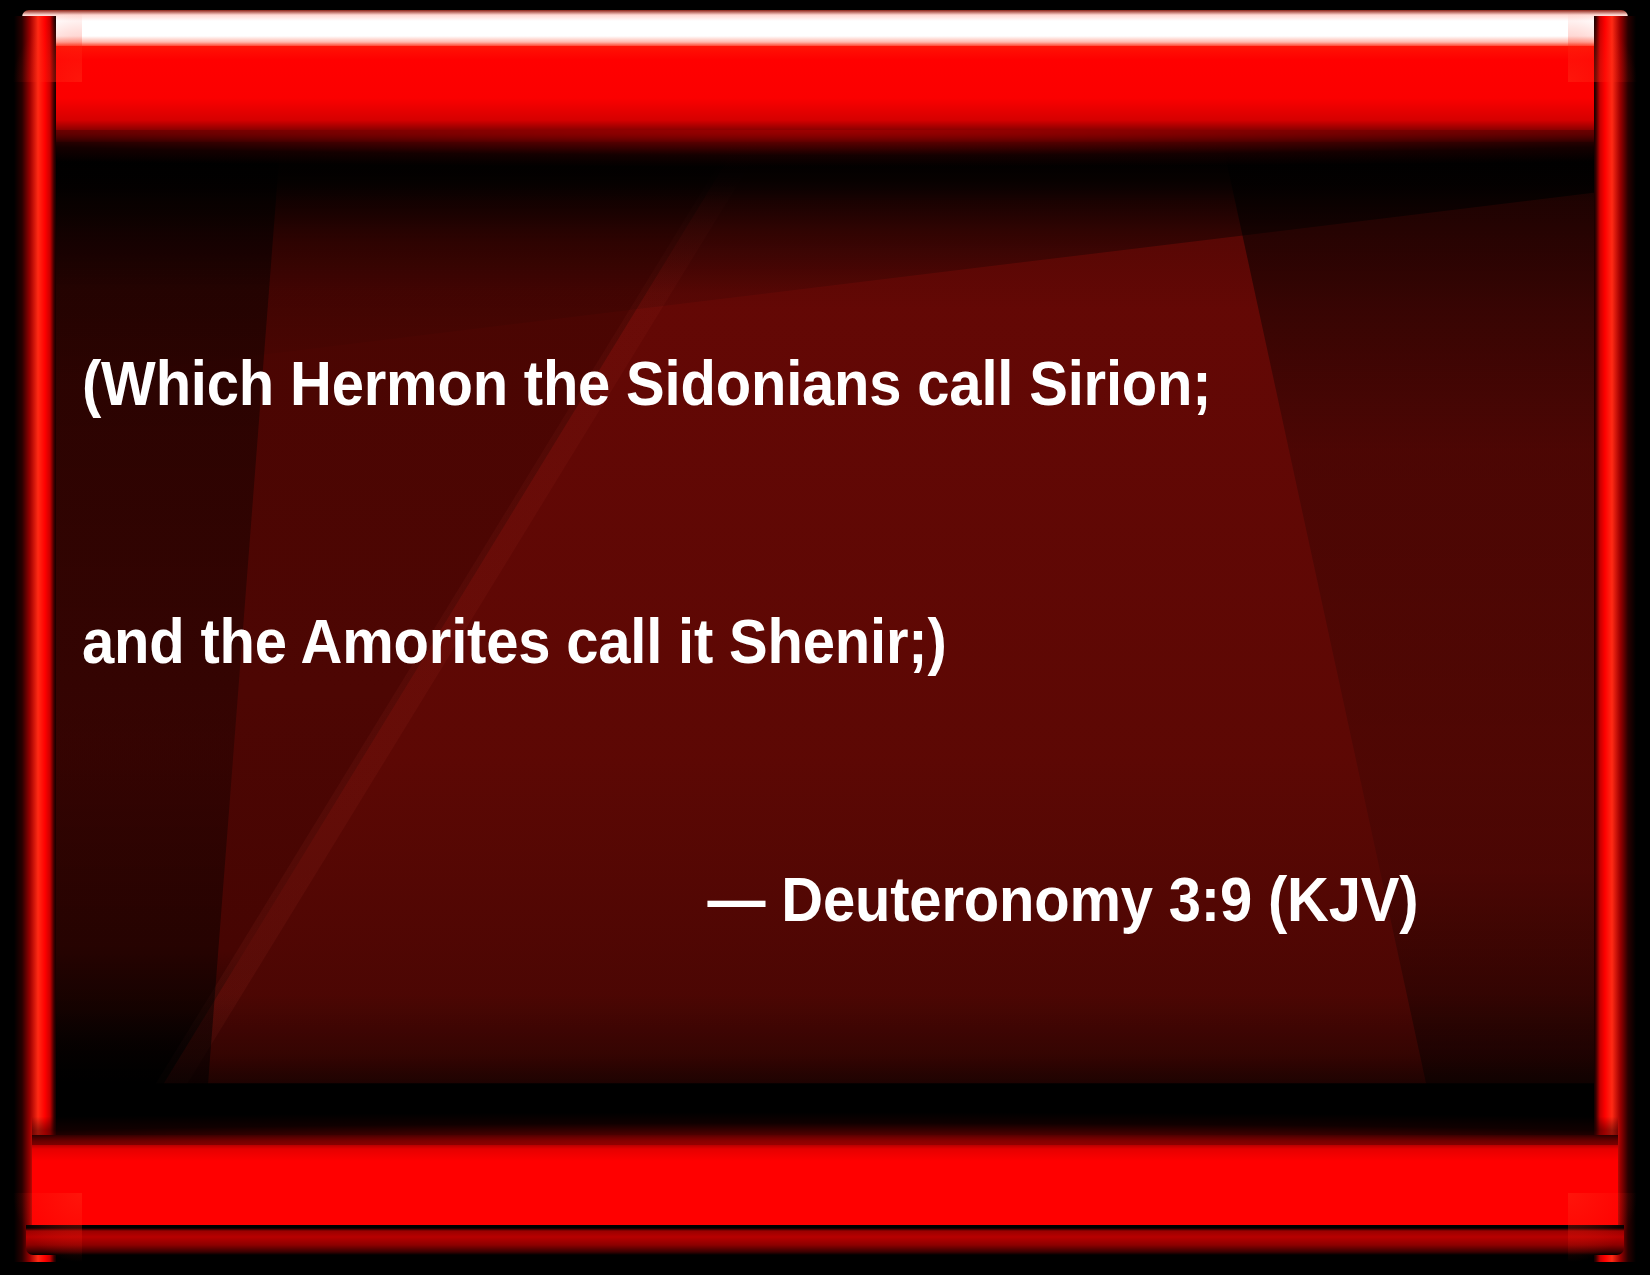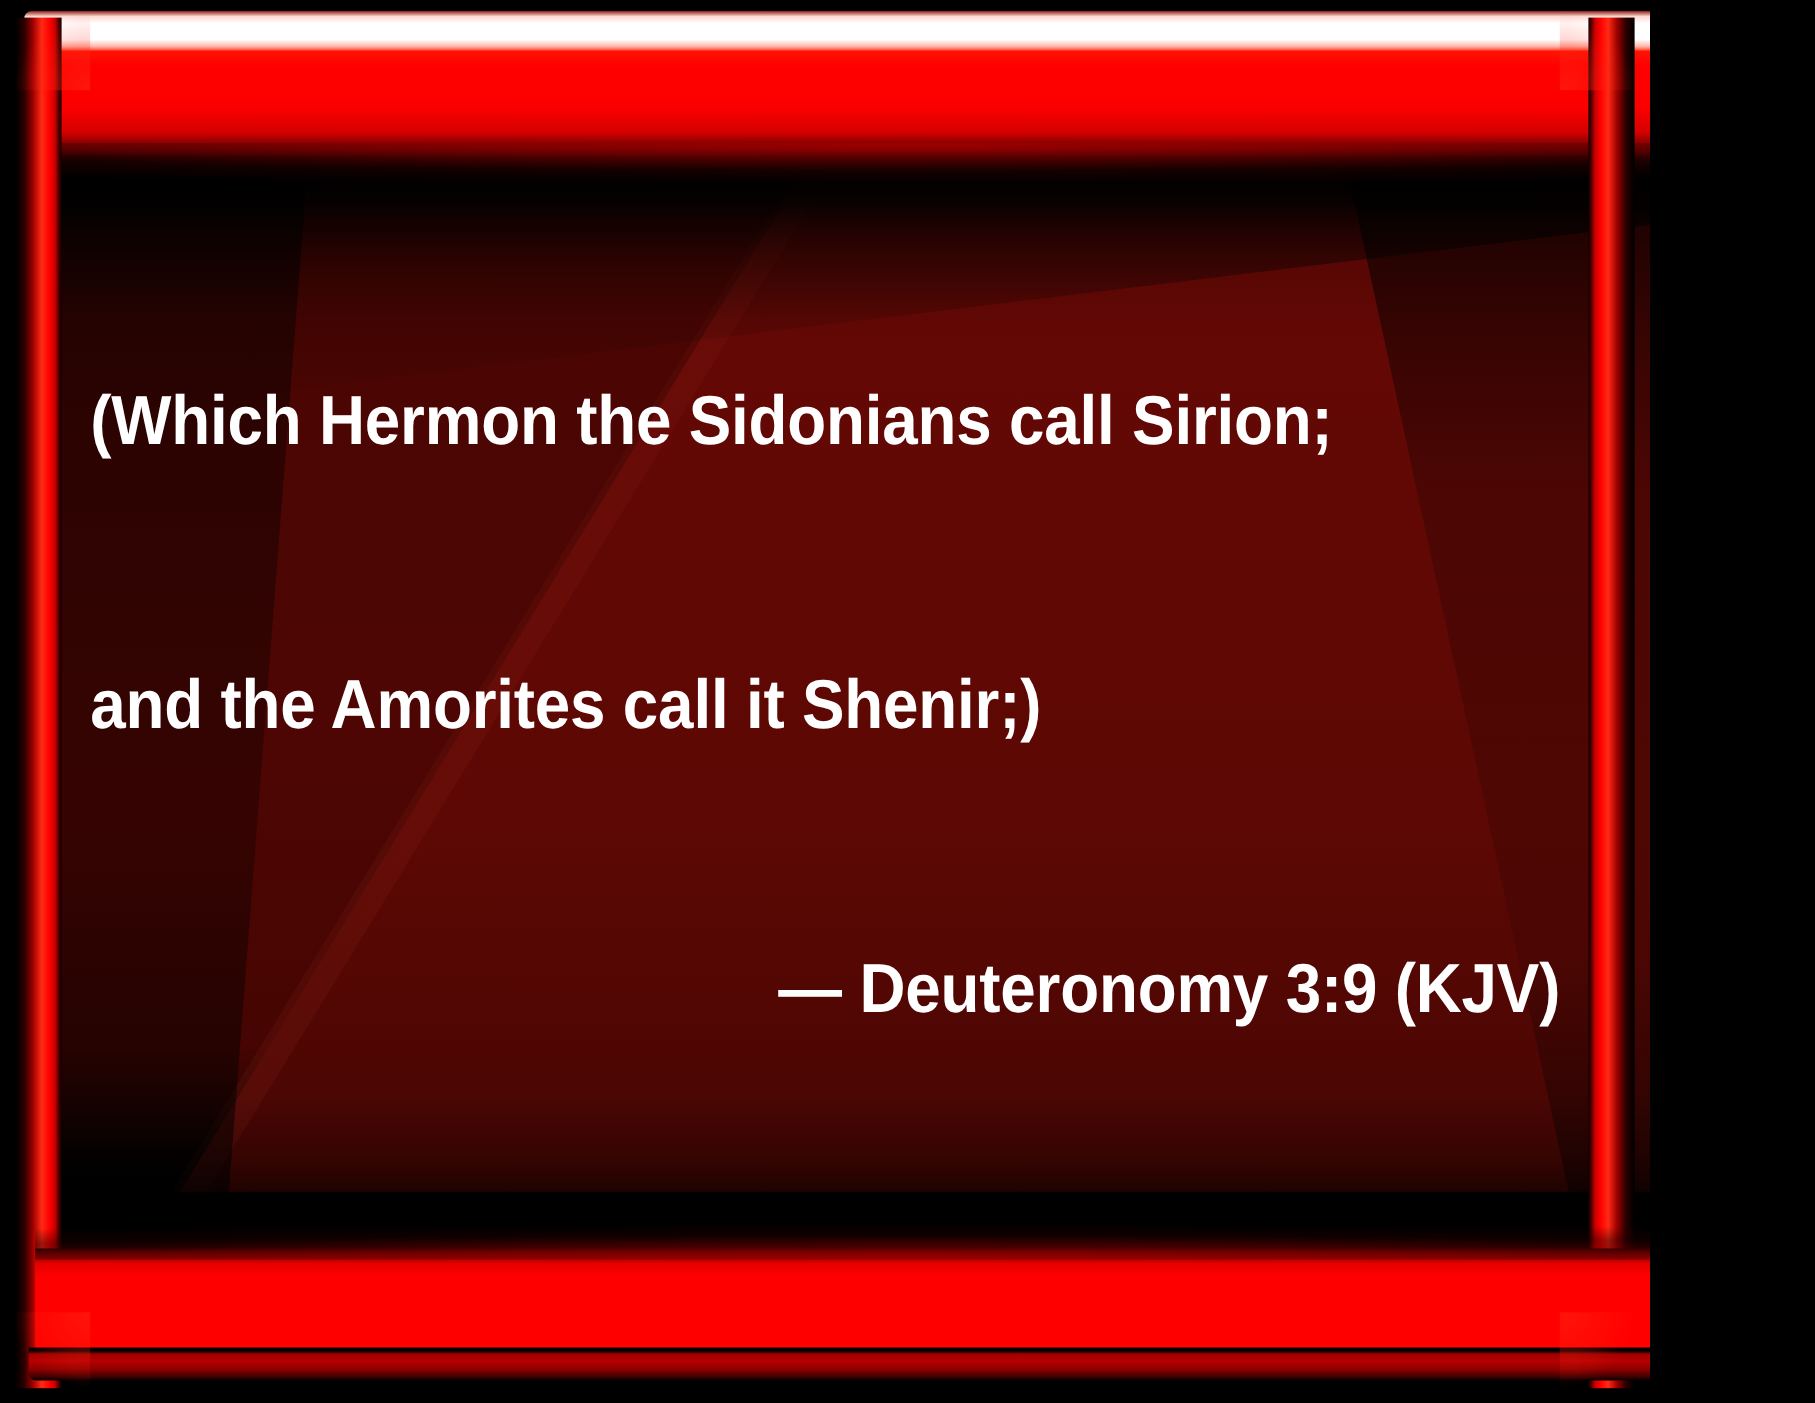--- a/index.html
+++ b/index.html
@@ -1,18 +1,18 @@
 <!DOCTYPE html>
 <html><head>
 <meta charset="utf-8">
 <style>
   html,body{margin:0;padding:0;background:#000;}
   body{width:1650px;height:1275px;overflow:hidden;font-family:"Liberation Sans",sans-serif;}
 
-  #slide{position:relative;width:1500px;height:1275px;background:#000;overflow:hidden;}
+  #slide{position:relative;width:1650px;height:1275px;background:#000;overflow:hidden;}
 
   
   .interior{
     position:absolute;left:38px;top:52px;width:1574px;height:1172px;
     background:#000;overflow:hidden;
   }
   
   .bg-base{
     position:absolute;inset:0;
     background:linear-gradient(to bottom,

